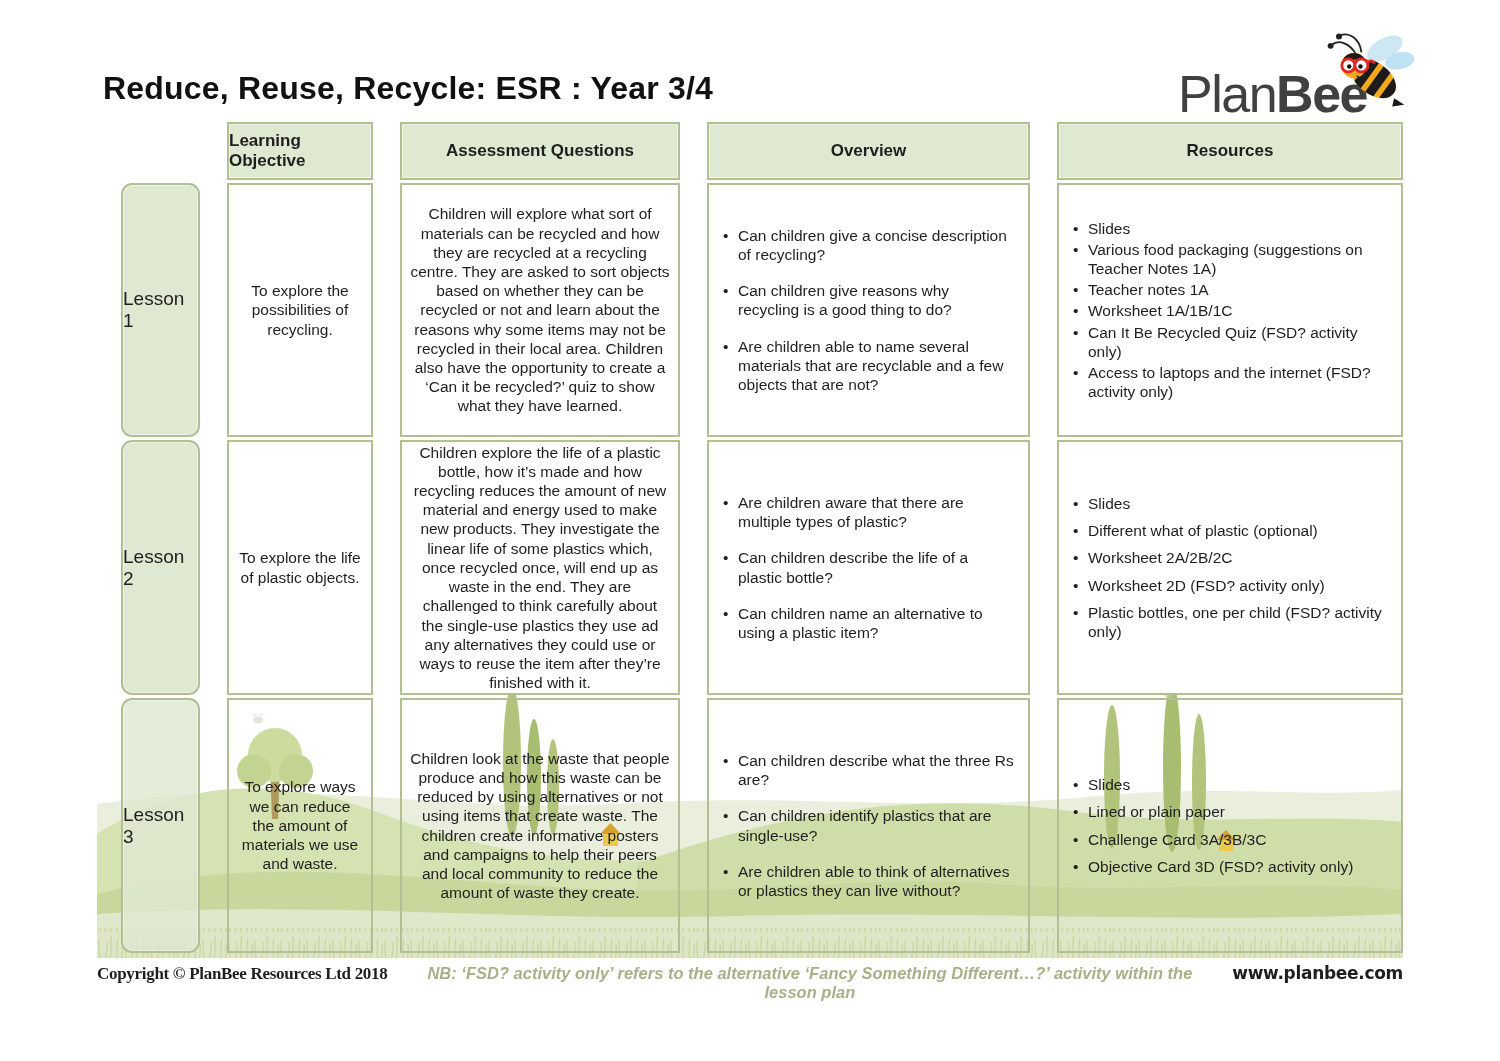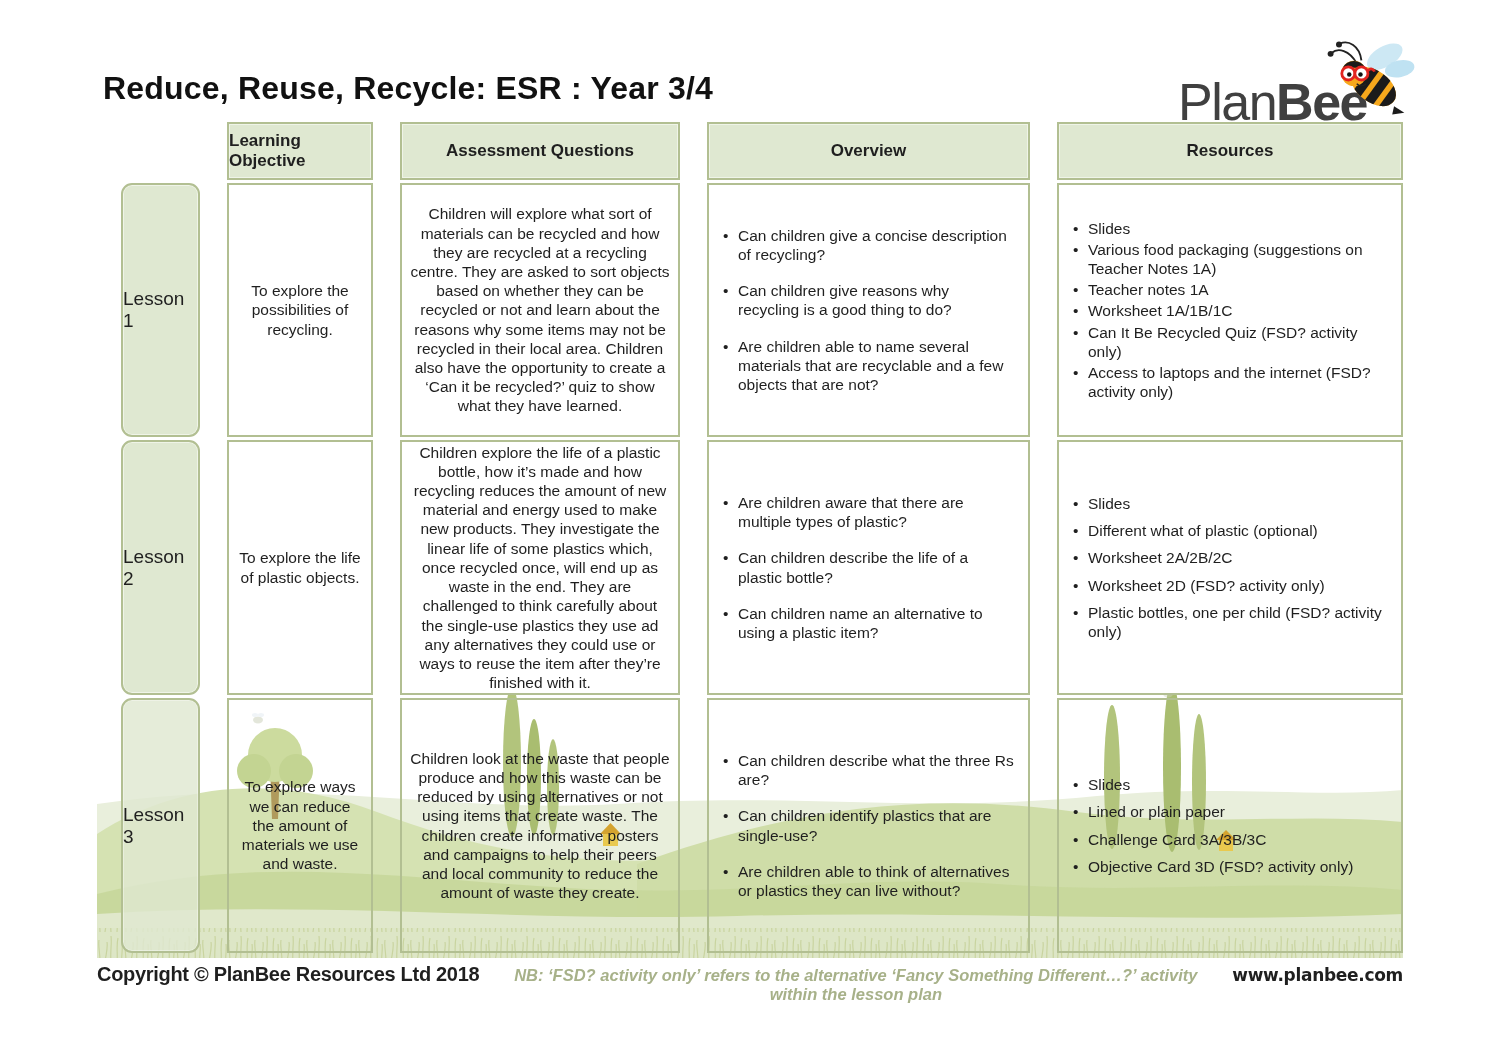--- a/index.html
+++ b/index.html
@@ -2,21 +2,21 @@
 <html style="--cell_green: #dfe8d1; --cell_border: #b2bf92; --note_text: #a7b189; --logo_gray: #404040; --bee_yellow: #f6a81c; --bee_red: #e32420; --wing_blue: #cde8f4;"><head>
 <meta charset="utf-8">
 <style>
   html,body{margin:0;padding:0;background:#fff;}
   .page{position:relative;width:1500px;height:1061px;background:#fff;overflow:hidden;
         font-family:"Liberation Sans",sans-serif;color:#1f1f1f;}
 
   .title{position:absolute;left:103px;top:70px;font-size:32px;font-weight:700;color:#111;letter-spacing:.2px;}
 
   
-  .logo{position:absolute;left:1178px;top:44px;width:235px;height:86px;}
+  .logo{position:absolute;left:1178px;top:36px;width:235px;height:86px;}
   .logo-text{position:absolute;left:0;bottom:2px;font-size:52px;color:var(--logo_gray,#404040);letter-spacing:-1.5px;line-height:1;}
   .logo-text .plan{font-weight:400;}
   .logo-text .bee{font-weight:700;}
   .logo-bee{position:absolute;right:-6px;top:-6px;width:104px;height:84px;}
 
   
   .landscape{position:absolute;left:97px;top:662px;width:1306px;height:296px;z-index:0;}
 
   
   .tbl{position:absolute;left:97px;top:122px;z-index:1;display:grid;
@@ -34,21 +34,21 @@
          padding:8px 8px;font-size:15.5px;line-height:1.24;}
   .list{display:flex;flex-direction:column;justify-content:center;padding:12px 14px;font-size:15.5px;line-height:1.24;}
   .bullet-item{display:flex;}
   .bullet-item .dot{flex:0 0 15px;width:15px;}
   .spaced .bullet-item + .bullet-item{margin-top:17px;}
   .medium .bullet-item + .bullet-item{margin-top:8px;}
   .tight .bullet-item + .bullet-item{margin-top:2px;}
 
   
   .footer{position:absolute;left:97px;top:963px;width:1306px;display:flex;align-items:baseline;z-index:1;}
-  .copyright{font-weight:700;font-size:20px;font-family:Liberation Sans, sans-serif;letter-spacing:-.3px;}
+  .copyright{font-weight:700;font-size:17px;font-family:Liberation Serif, serif;letter-spacing:-.3px;}
   .note{flex:1;text-align:center;font-style:italic;font-weight:700;color:var(--note_text,#a7b189);font-size:16.5px;padding:0 12px;}
   .website{font-weight:700;font-size:17px;font-family:"DejaVu Sans",sans-serif;letter-spacing:-.3px;}
 </style>
 </head>
 <body>
 
 <div class="page">
 
   <div class="title">Reduce, Reuse, Recycle: ESR : Year 3/4</div>
 

